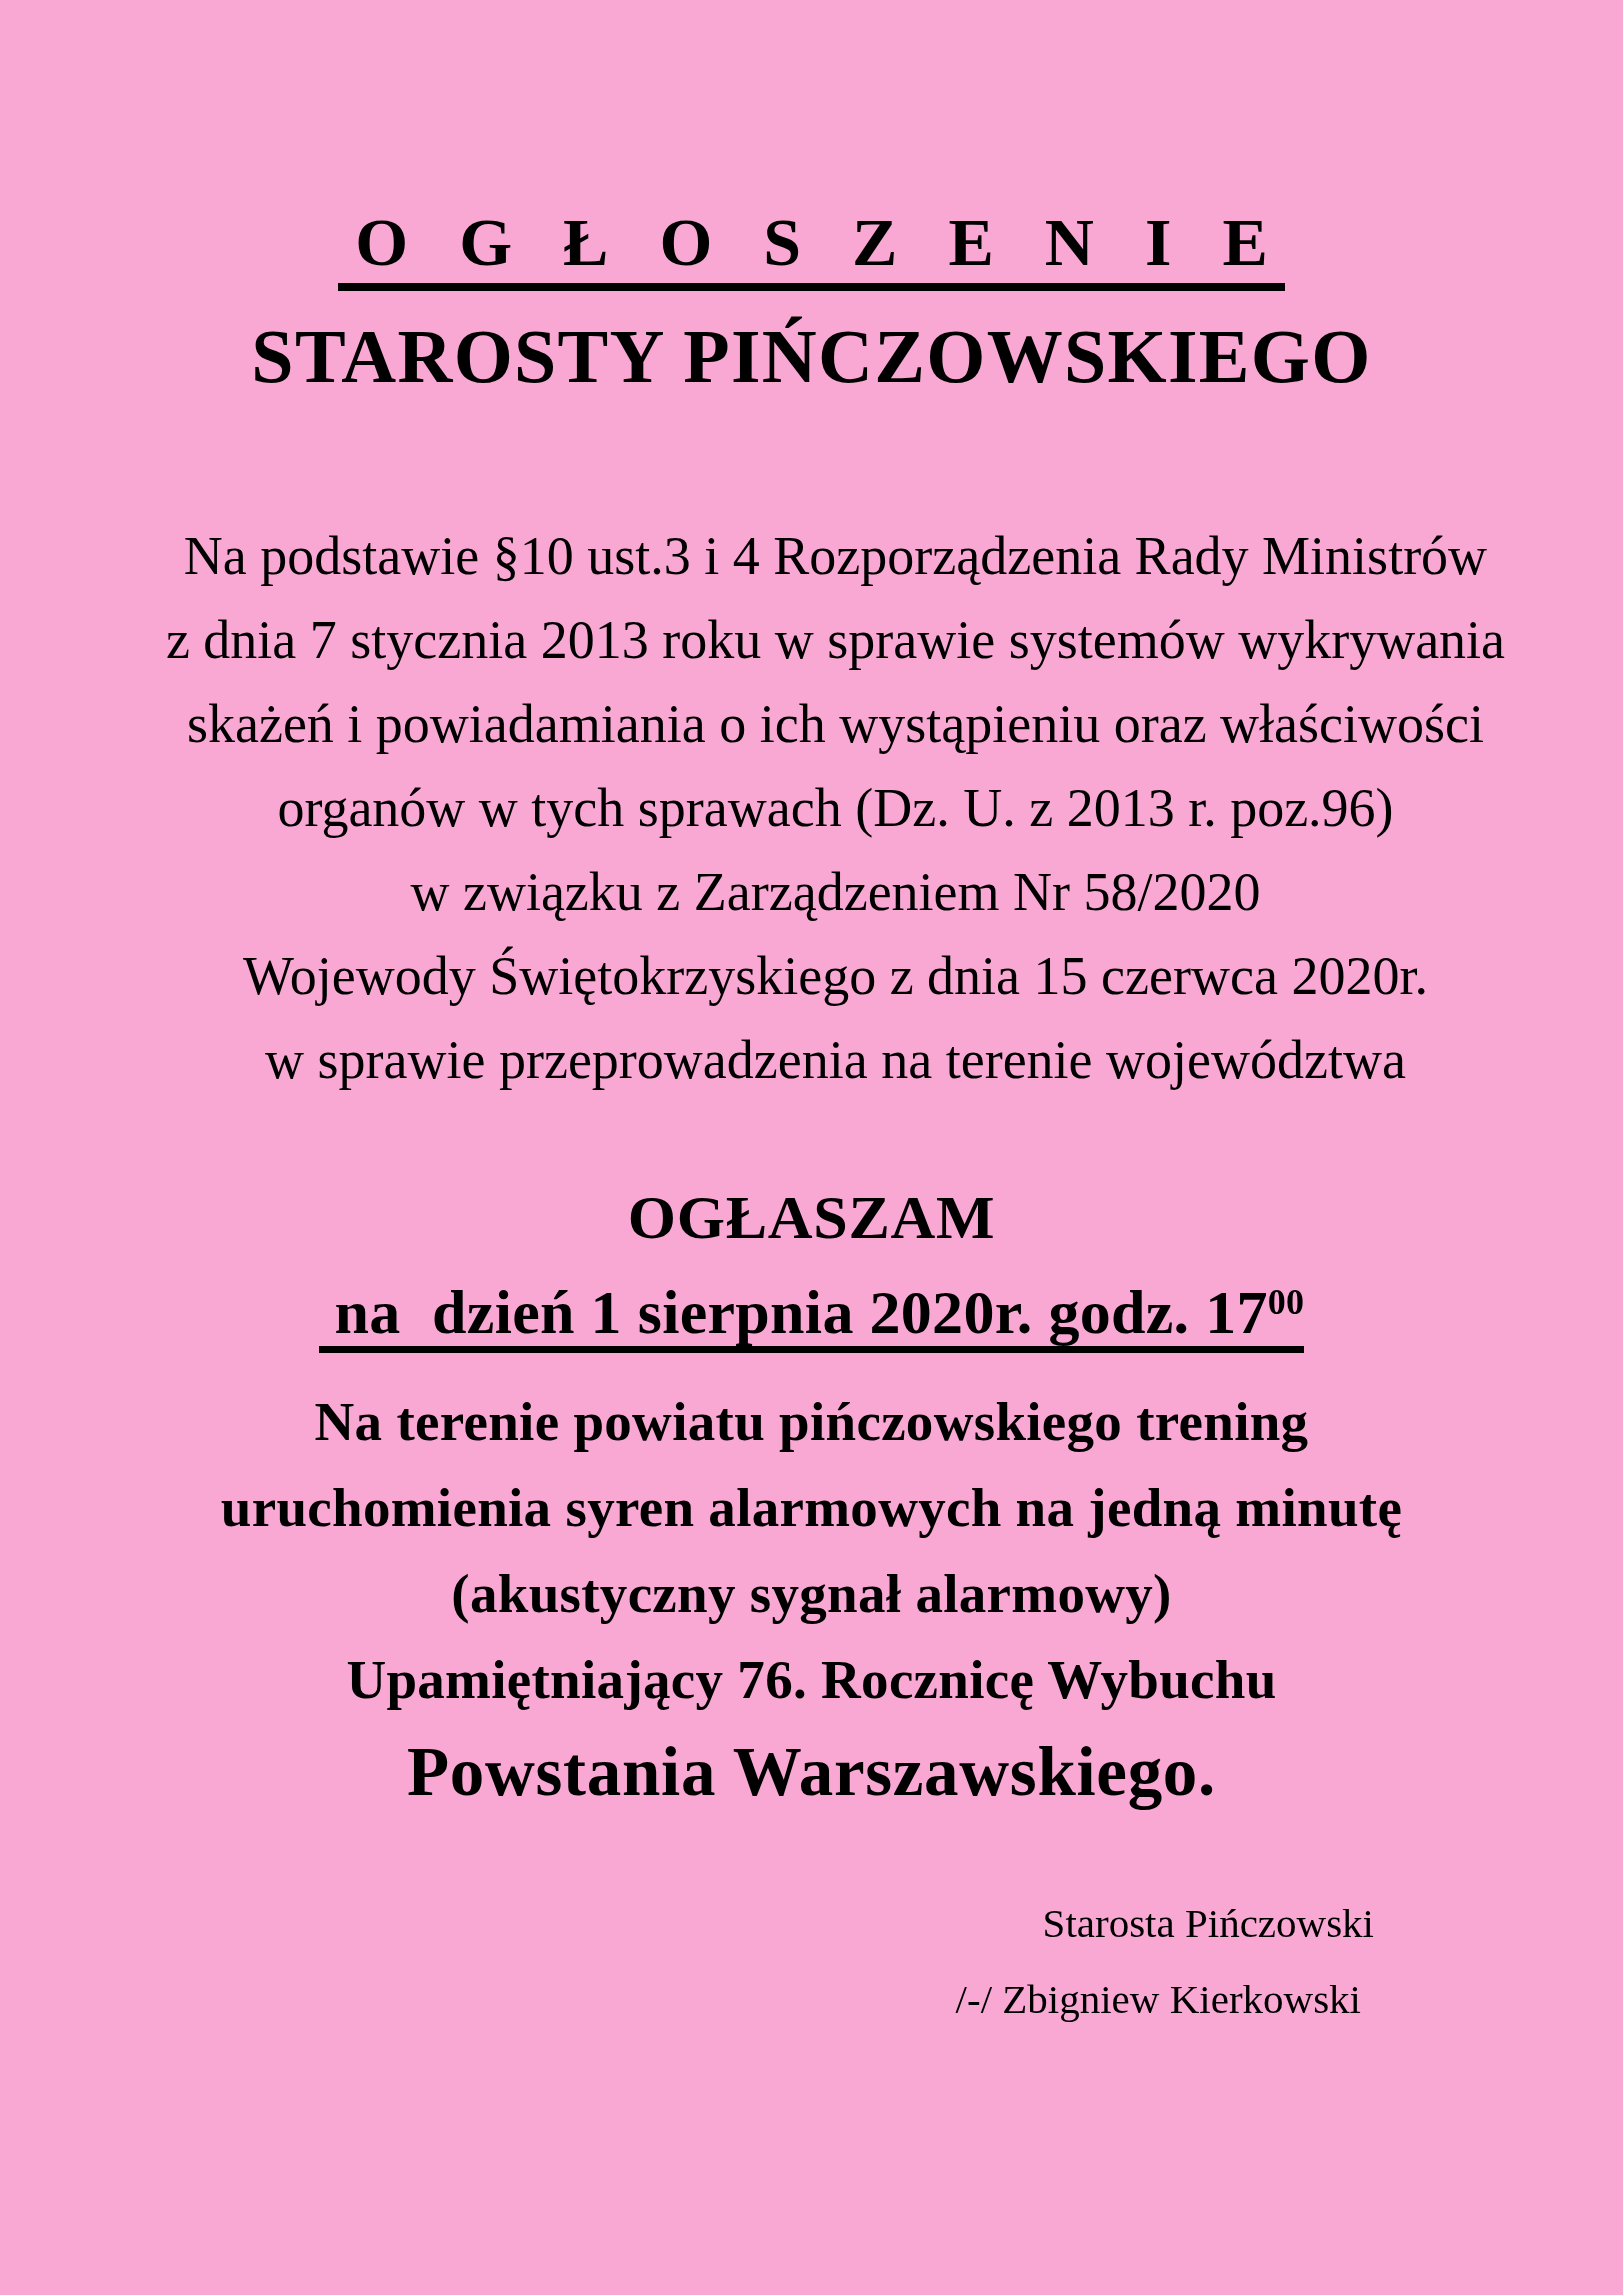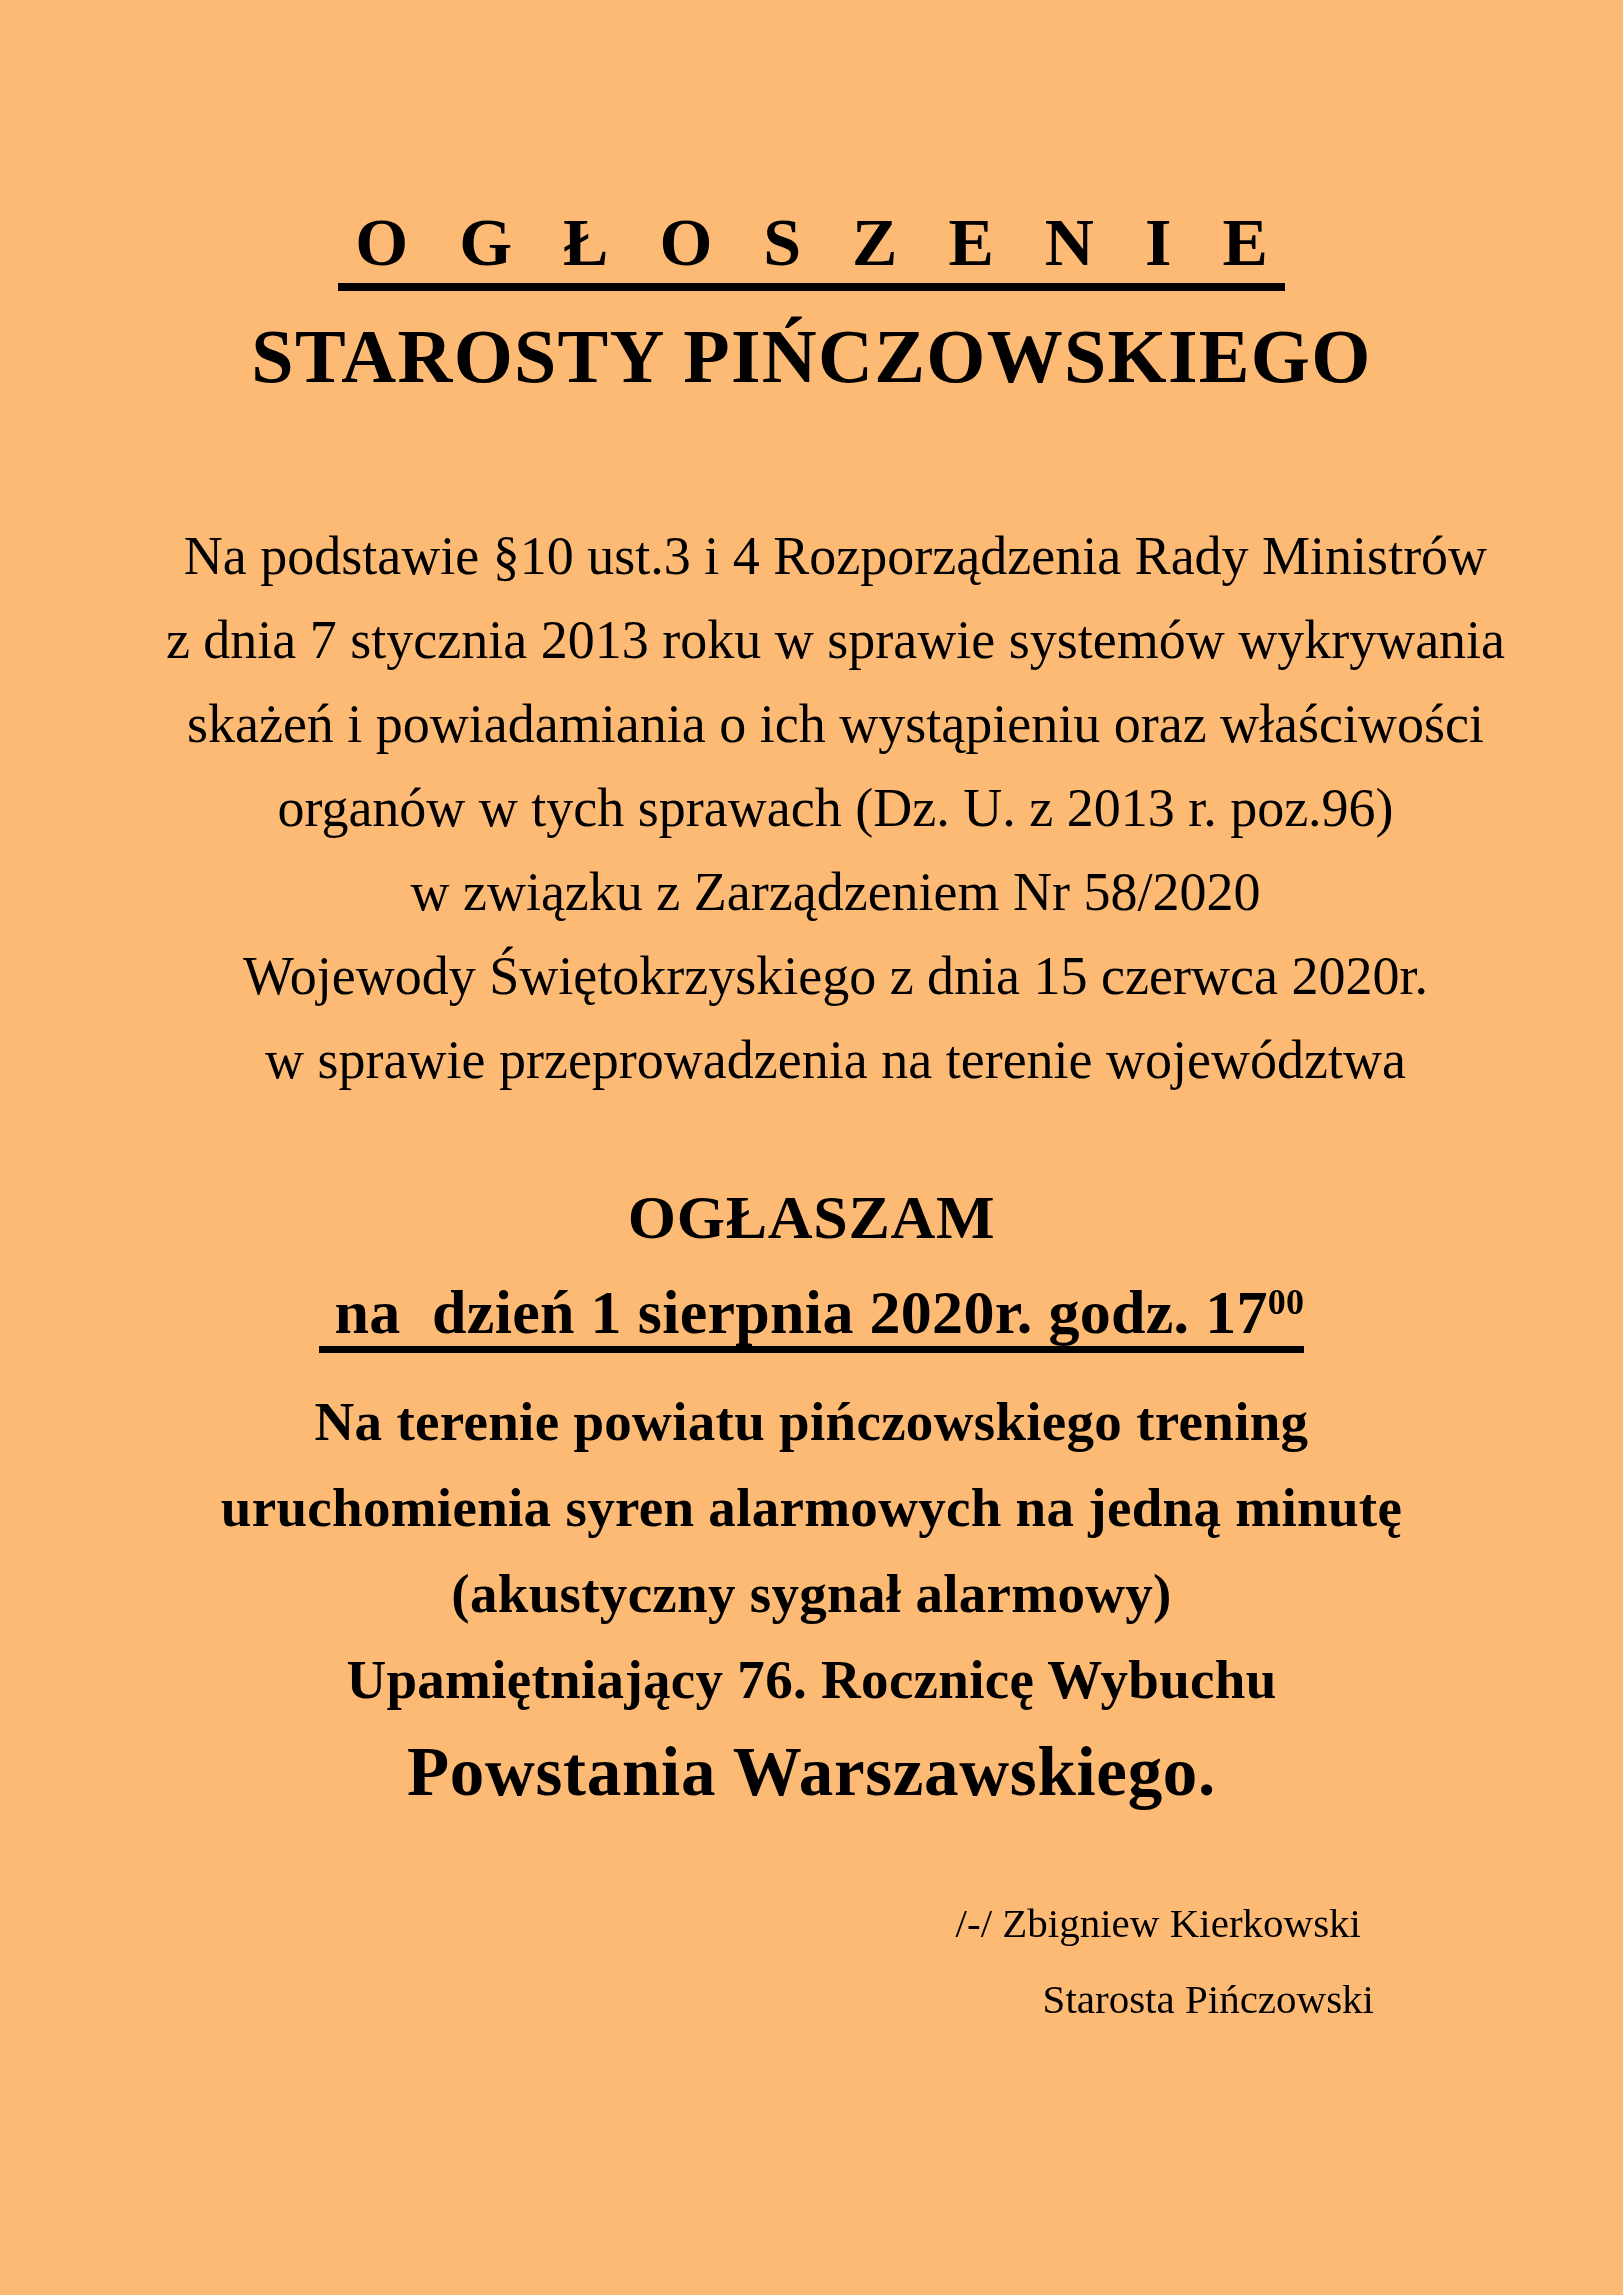--- a/index.html
+++ b/index.html
@@ -14,21 +14,21 @@
     overflow: hidden;
     font-family: "Liberation Serif", "DejaVu Serif", serif;
     color: #000000;
     -webkit-font-smoothing: antialiased;
   }
 
   .page {
     position: relative;
     width: 1623px;
     height: 2295px;
-    background: #fdba74;
+    background: #f9a8d4;
     box-sizing: border-box;
   }
 
   
   .title-wrap {
     position: absolute;
     left: 0;
     top: 208px;
     width: 1623px;
     text-align: center;
@@ -195,19 +195,19 @@
   <div class="detail-block">
     <div class="detail-line">Na terenie powiatu pińczowskiego trening</div>
     <div class="detail-line">uruchomienia syren alarmowych na jedną minutę</div>
     <div class="detail-line">(akustyczny sygnał alarmowy)</div>
     <div class="detail-line">Upamiętniający 76. Rocznicę Wybuchu</div>
     <div class="detail-line final">Powstania Warszawskiego.</div>
   </div>
 
   <div class="sign-block">
     <div class="sign-inner">
+      <div class="sign-line role">Starosta Pińczowski</div>
       <div class="sign-line name">/-/ Zbigniew Kierkowski</div>
-      <div class="sign-line role">Starosta Pińczowski</div>
     </div>
   </div>
 
 </div>
 
 
 </body></html>

